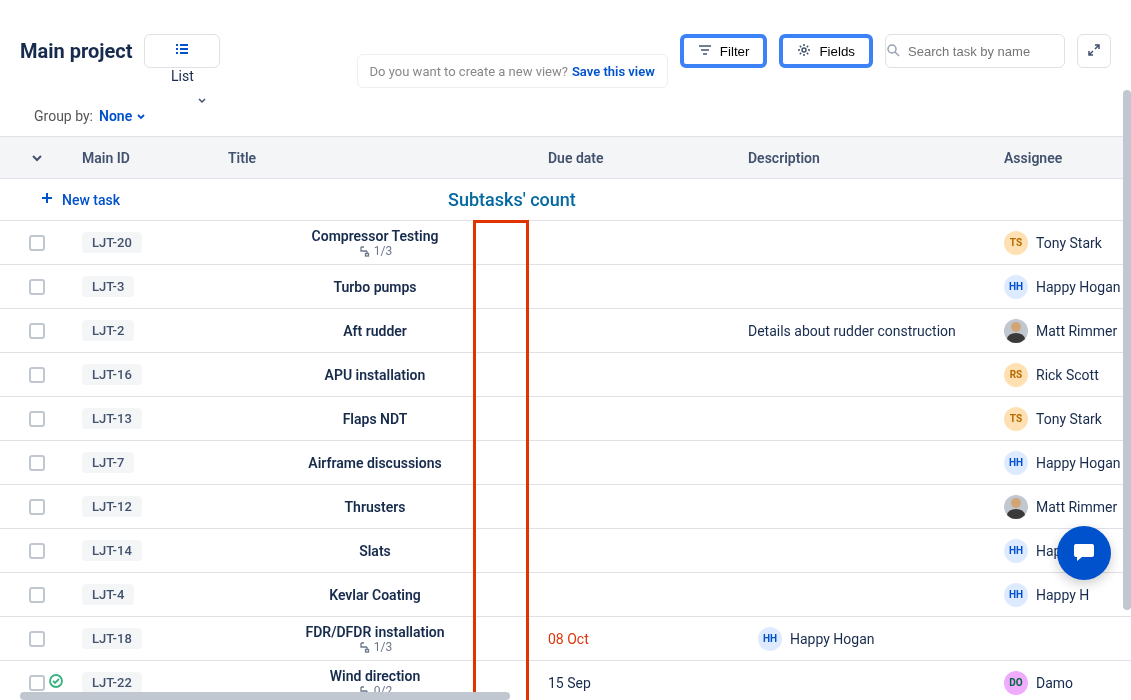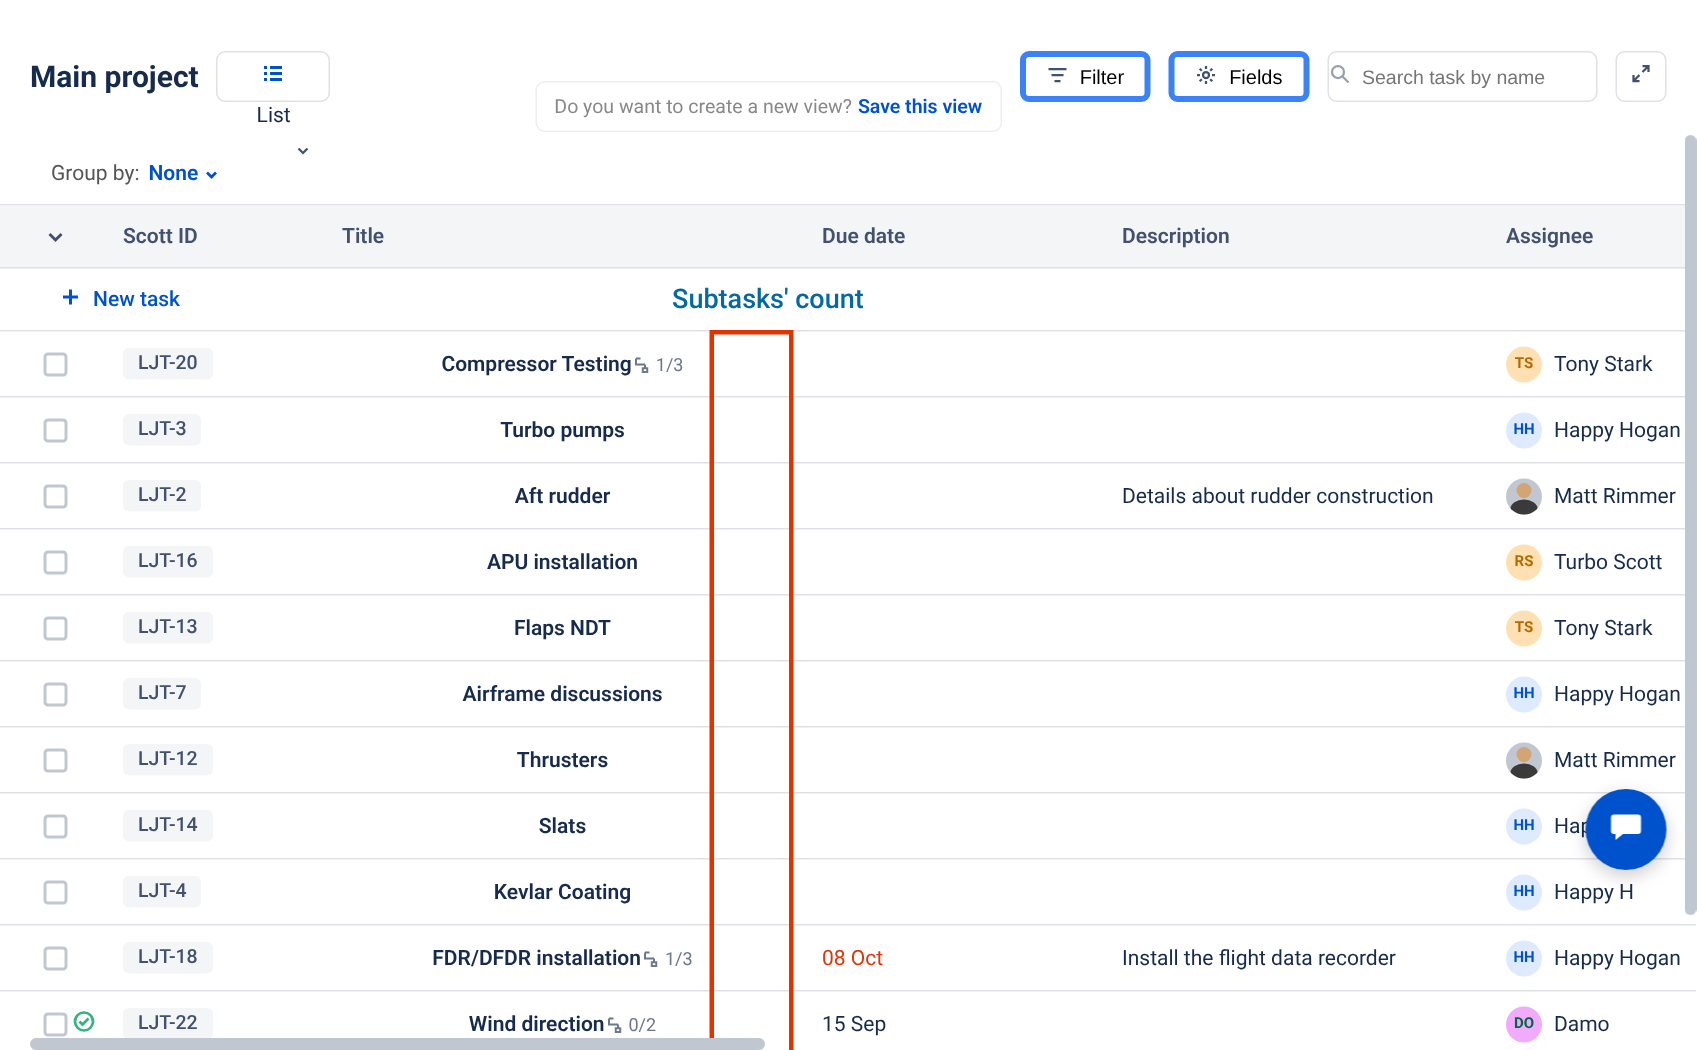--- a/index.html
+++ b/index.html
@@ -29,21 +29,21 @@
 .col-desc { width: 246px; padding-left: 14px; }
 .col-assign { flex: 1; padding-left: 24px; }
 .thead .col-check svg { color: #42526e; }
 .new-task-row { display: flex; align-items: center; height: 42px; border-bottom: 1px solid #dfe1e6; padding-left: 40px; gap: 8px; color: #0052cc; cursor: pointer; font-weight: 500; }
 .annotation { color: #0369a1; font-weight: 500; font-size: 18px; margin-left: 320px; }
 .trow { display: flex; align-items: center; height: 44px; border-bottom: 1px solid #dfe1e6; }
 .trow .col-check { display: flex; align-items: center; justify-content: center; gap: 6px; position: relative; }
 .checkbox { width: 16px; height: 16px; border: 2px solid #c1c7d0; border-radius: 3px; cursor: pointer; }
 .status-ic { position: absolute; right: 10px; }
 .id-badge { display: inline-block; background: #f4f5f7; border-radius: 4px; padding: 3px 10px; font-size: 13px; color: #42526e; font-weight: 500; }
-.title-cell { display: flex; align-items: center; justify-content: center; padding-right: 12px; }
+.title-cell { display: flex; align-items: center; justify-content: flex-end; padding-right: 12px; flex-direction: column; }
 .title-text { font-weight: 600; color: #172b4d; }
 .subtask-badge { display: flex; align-items: center; gap: 4px; color: #6b778c; font-size: 12px; }
 .due-overdue { color: #de350b; }
 .desc-text { color: #172b4d; font-size: 14px; white-space: nowrap; overflow: hidden; text-overflow: ellipsis; }
 .assignee { display: flex; align-items: center; gap: 8px; }
 .avatar { width: 24px; height: 24px; border-radius: 50%; display: flex; align-items: center; justify-content: center; font-size: 10px; font-weight: 700; flex-shrink: 0; }
 .avatar.ts { background: #ffe0b3; color: #b36b00; }
 .avatar.hh { background: #deebff; color: #0052cc; }
 .avatar.rs { background: #ffe0b3; color: #b36b00; }
 .avatar.do { background: #f0abfc; color: #006644; }
@@ -120,21 +120,21 @@
 </div>
 
 <div class="table-wrap">
 <div class="table">
   <div class="thead">
     <div class="col-check">
           <svg width="14" height="14" viewBox="0 0 14 14" fill="none" stroke="currentColor" stroke-width="2">
             <path d="M3 5l4 4 4-4"></path>
           </svg>
         </div>
-    <div class="col-id">Scott ID</div>
+    <div class="col-id">Main ID</div>
     <div class="col-title">Title</div>
     <div class="col-due">Due date</div>
     <div class="col-desc">Description</div>
     <div class="col-assign">Assignee</div>
   </div>
   <div class="new-task-row">
     <span><svg width="14" height="14" viewBox="0 0 14 14" fill="none" stroke="#0052cc" stroke-width="2">
             <line x1="7" y1="2" x2="7" y2="12"></line>
             <line x1="2" y1="7" x2="12" y2="7"></line>
           </svg></span>
@@ -206,21 +206,21 @@
           </div>
           <div class="col-id"><span class="id-badge">LJT-16</span></div>
           <div class="col-title title-cell">
             <span class="title-text">APU installation</span>
           </div>
           <div class="col-due"></div>
           <div class="col-desc"></div>
           <div class="col-assign">
             <div class="assignee">
               <div class="avatar rs">RS</div>
-              <span>Turbo Scott</span>
+              <span>Rick Scott</span>
             </div>
           </div>
         </div>
         <div class="trow">
           <div class="col-check">
             <div class="checkbox"></div>
           </div>
           <div class="col-id"><span class="id-badge">LJT-13</span></div>
           <div class="col-title title-cell">
             <span class="title-text">Flaps NDT</span>
@@ -311,21 +311,20 @@
             <span class="title-text">FDR/DFDR installation</span>
             <span class="subtask-badge">
               <svg width="12" height="12" viewBox="0 0 12 12" fill="none" stroke="#6b778c" stroke-width="1.3">
                 <path d="M3 2v4h6M3 2h3M9 6v3"></path>
                 <rect x="7.5" y="8.5" width="3" height="2.5"></rect>
               </svg>
               <span>1/3</span>
             </span>
           </div>
           <div class="col-due"><span class="due-overdue">08 Oct</span></div>
-          <div class="col-desc"><span class="desc-text">Install the flight data recorder</span></div>
           <div class="col-assign">
             <div class="assignee">
               <div class="avatar hh">HH</div>
               <span>Happy Hogan</span>
             </div>
           </div>
         </div>
         <div class="trow">
           <div class="col-check">
             <div class="checkbox"></div>

